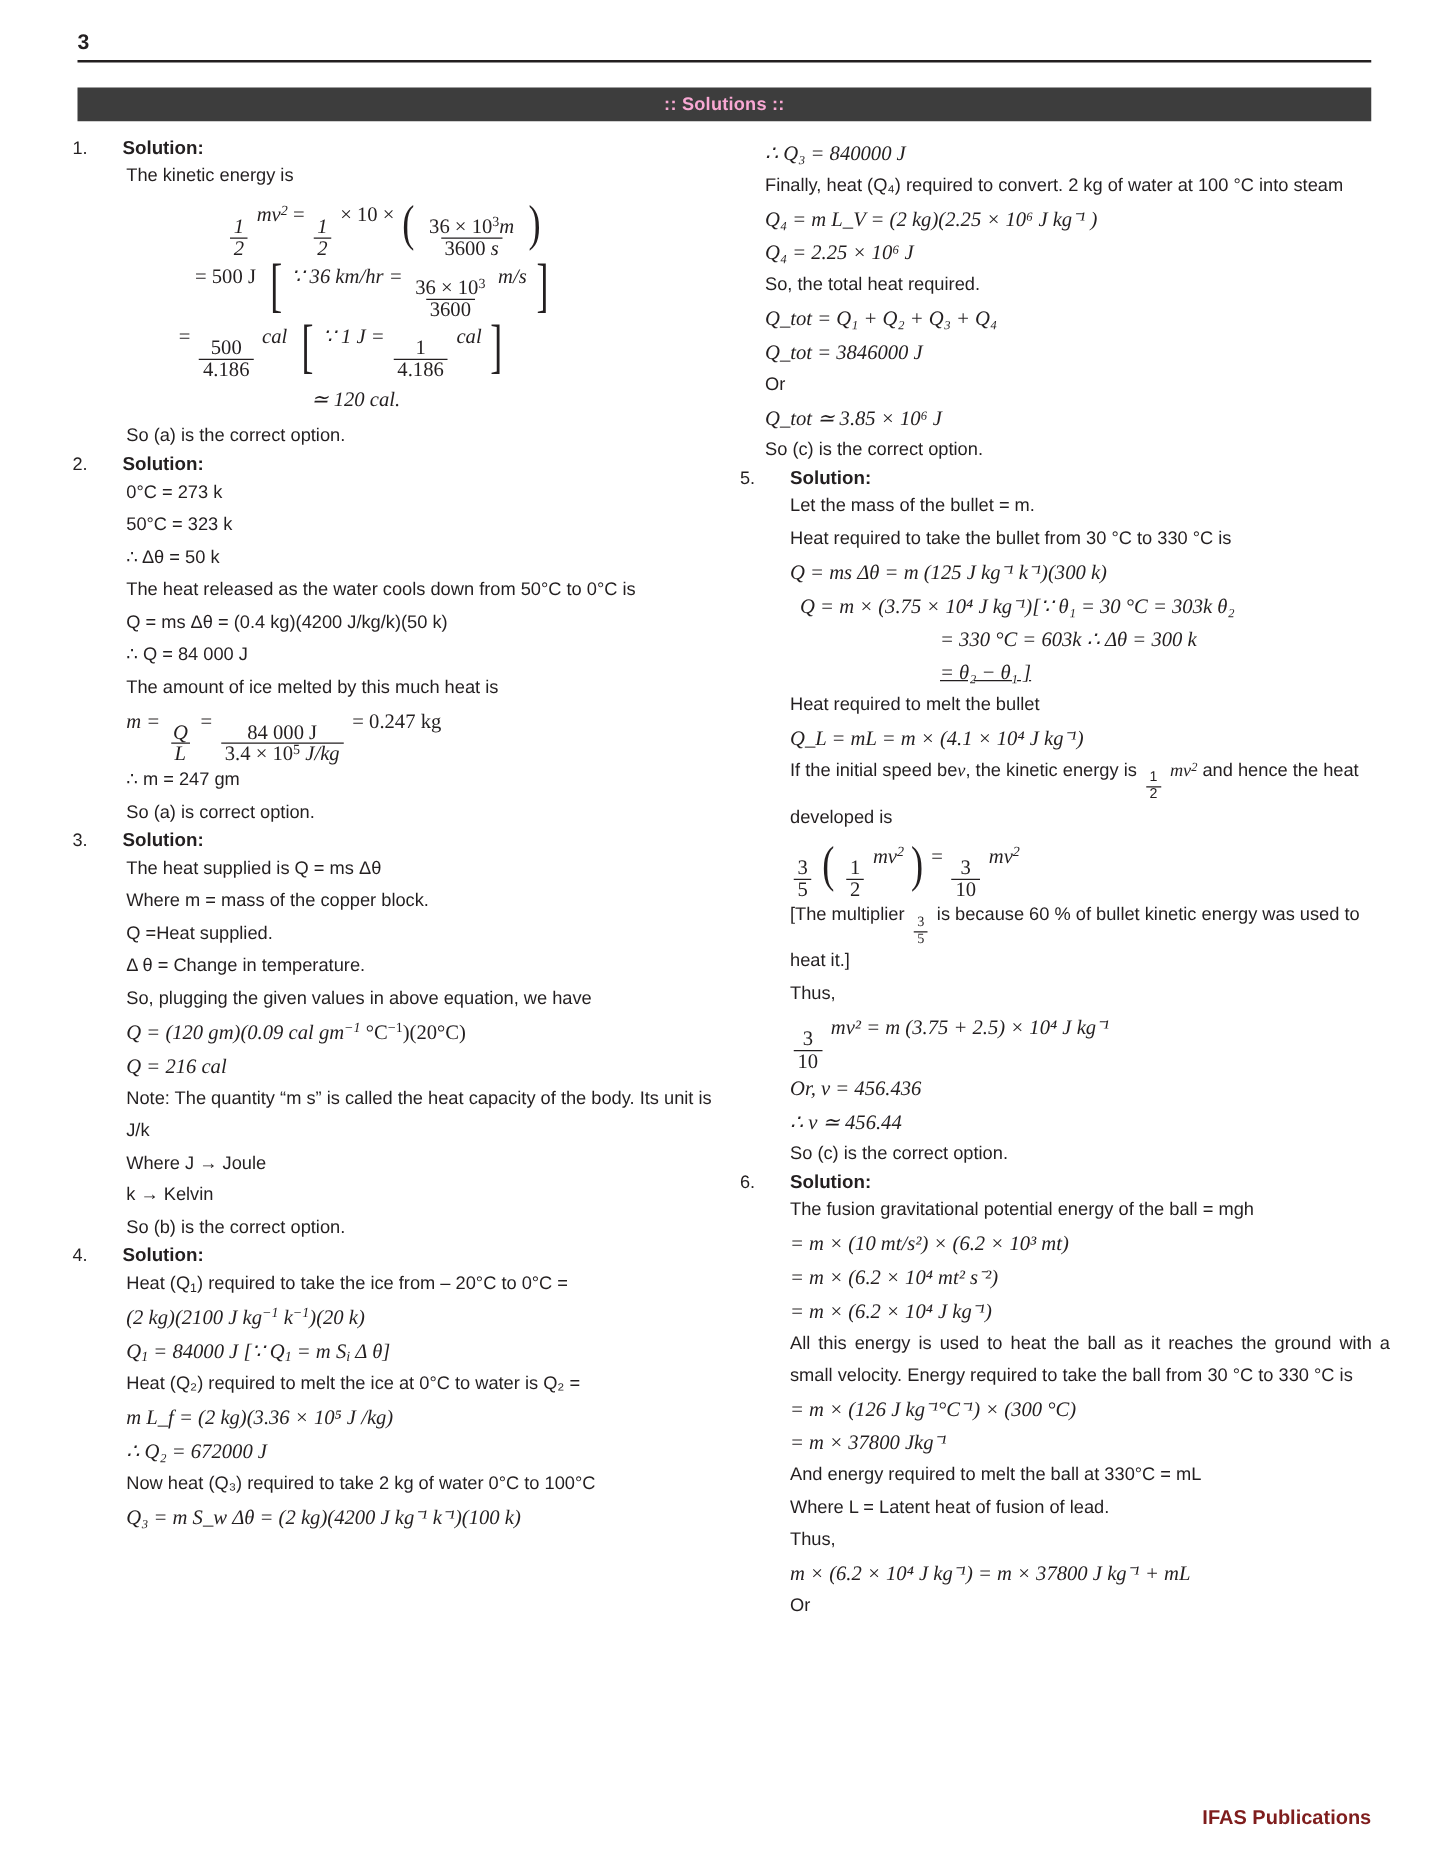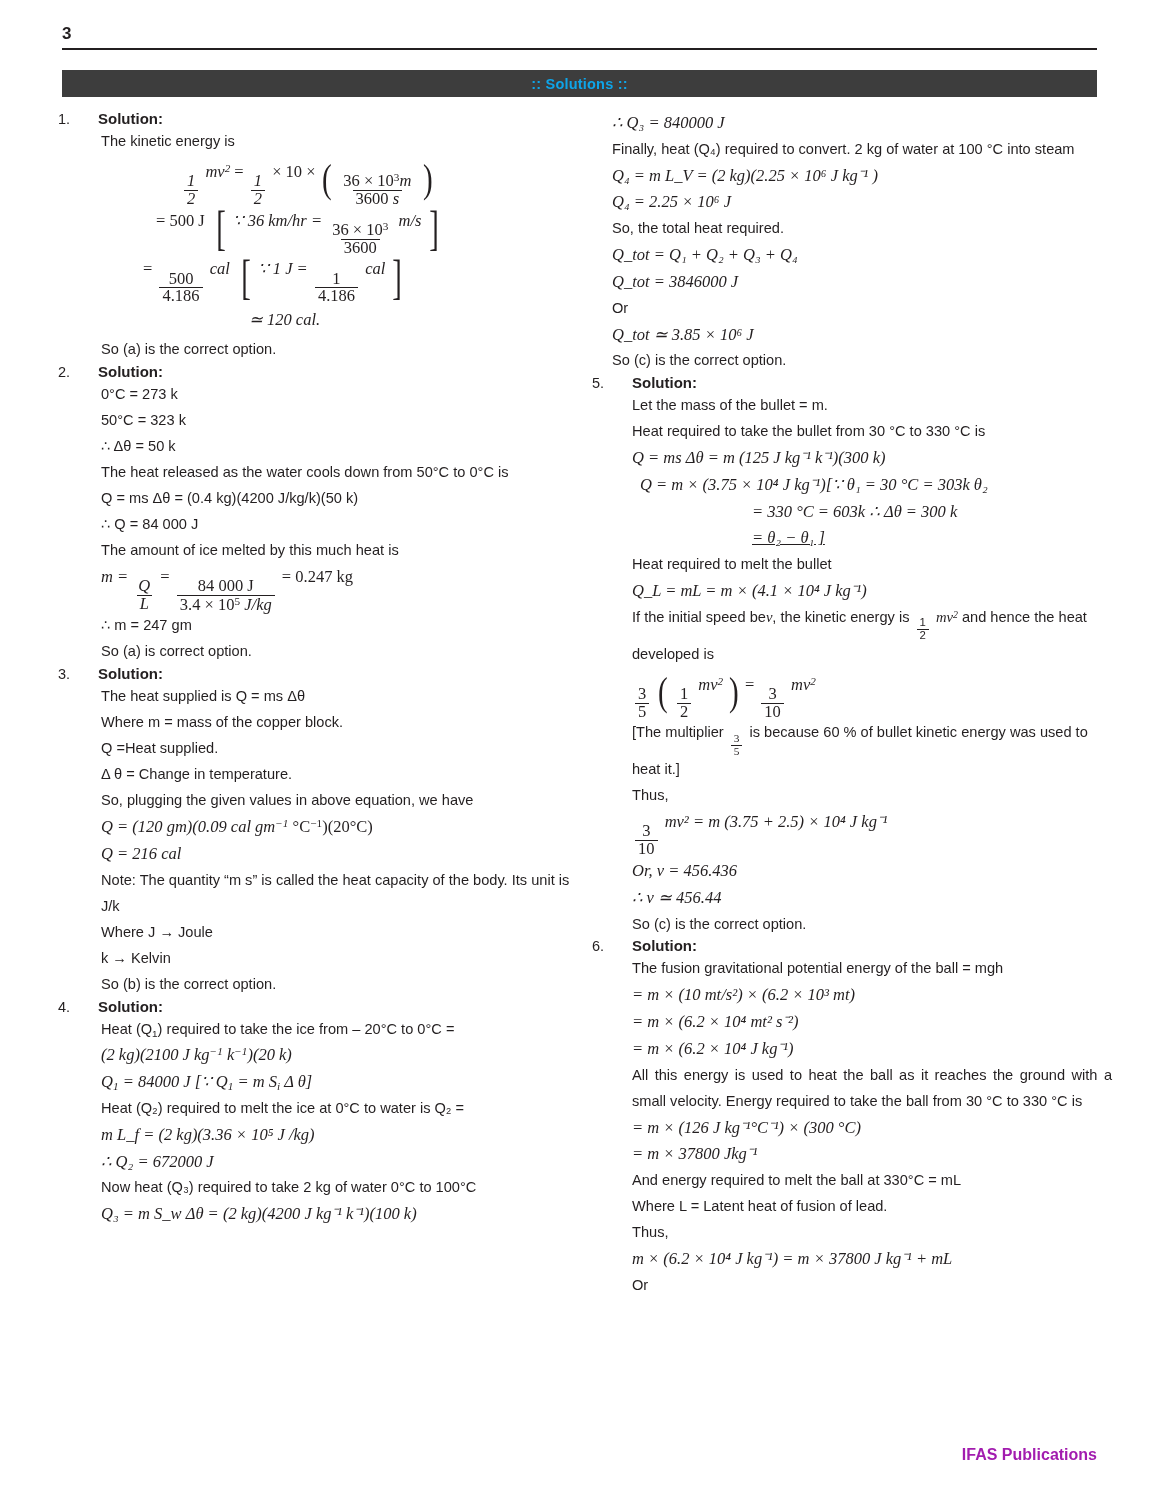--- a/index.html
+++ b/index.html
@@ -20,21 +20,21 @@
     display:flex; align-items:flex-end; justify-content:space-between;
     padding-bottom:4px;
     border-bottom: 2px solid #231f20;
   }
   .hdr-title { font-size:17.5px; font-weight:bold; letter-spacing:-0.1px; }
   .hdr-page  { font-size:17px; font-weight:bold; }
 
   
   .solbar {
     position:absolute; left:62px; top:70px; width:1035px; height:27px;
-    background:#3d3d3d; color:#0ea5e9;
+    background:#3d3d3d; color:#f9a8d4;
     display:flex; align-items:center; justify-content:center;
     font-size:14.5px; font-weight:bold; letter-spacing:0.2px;
   }
 
   
   .col {
     position:absolute; top:110px; width:520px;
   }
   .col-left  { left:58px; }
   .col-right { left:612px; width:500px; }
@@ -82,21 +82,21 @@
   .brak {
     display:inline-block; font-size:2.9em; line-height:0.5;
     vertical-align:-0.38em; font-family:"Liberation Serif", serif;
     font-style:normal; font-weight:300; transform:scaleX(0.6);
   }
   .center-ish { padding-left:80px; }
 
   
   .footer {
     position:absolute; right:62px; bottom:36px;
-    font-size:16px; font-weight:bold; color:#a21caf;
+    font-size:16px; font-weight:bold; color:#7f1d1d;
   }
 </style>
 </head>
 <body>
 
 <div class="page">
 
   <div class="hdr">
     <div class="hdr-page">3</div>
   </div>

